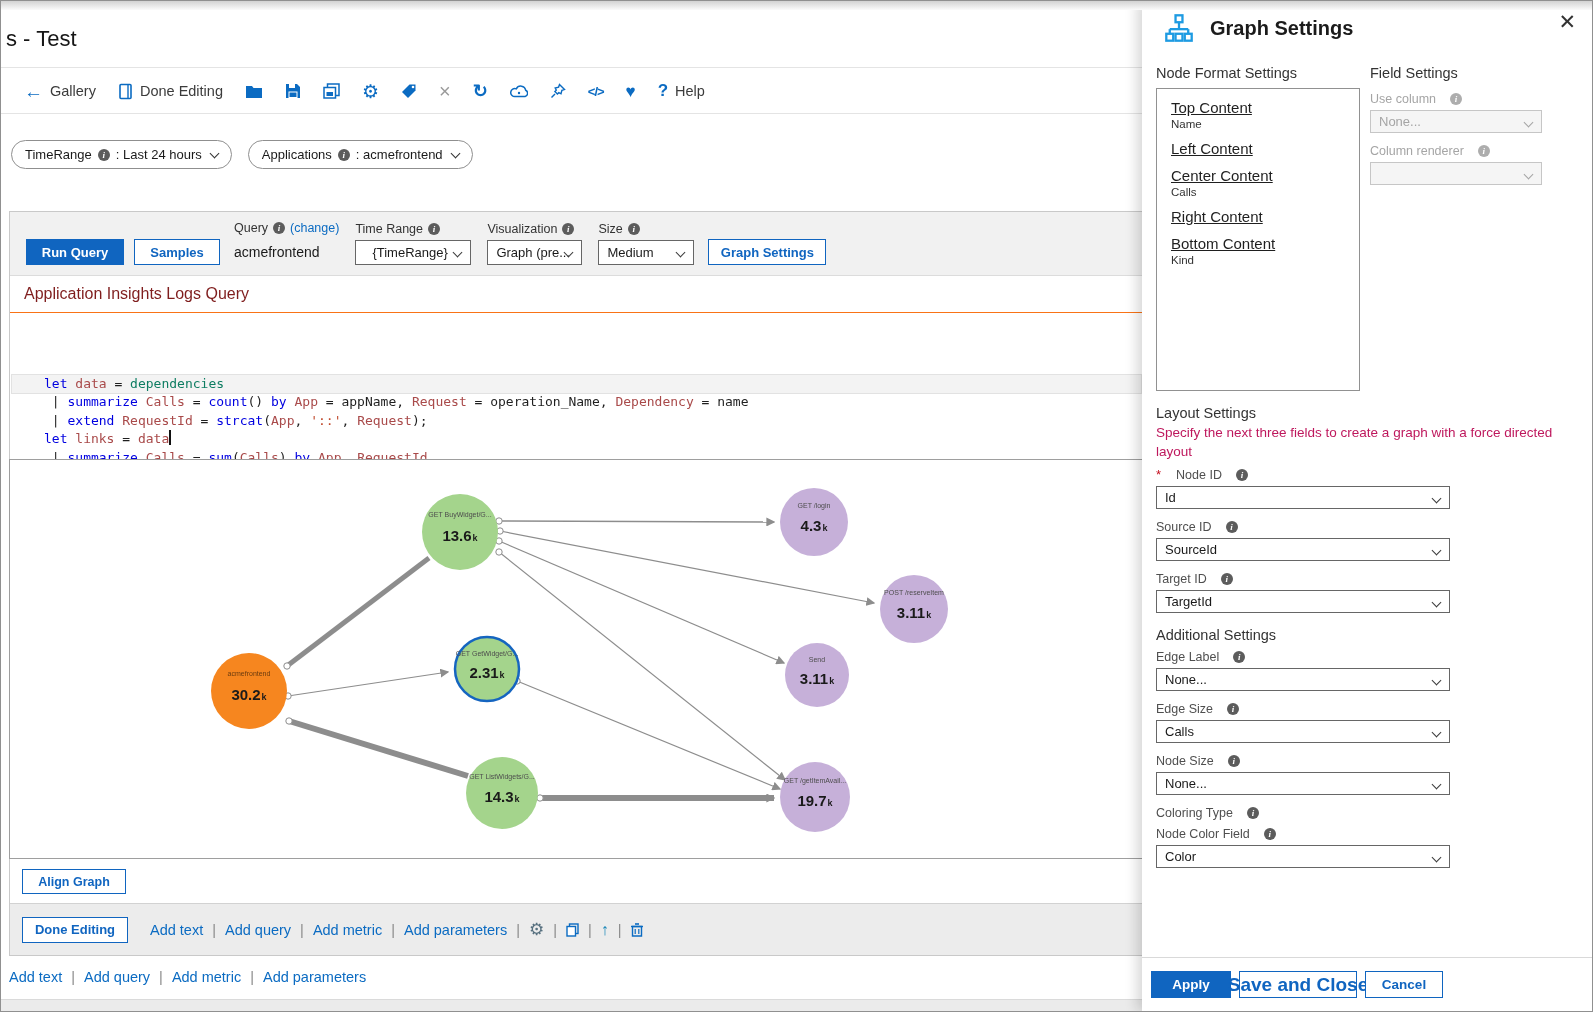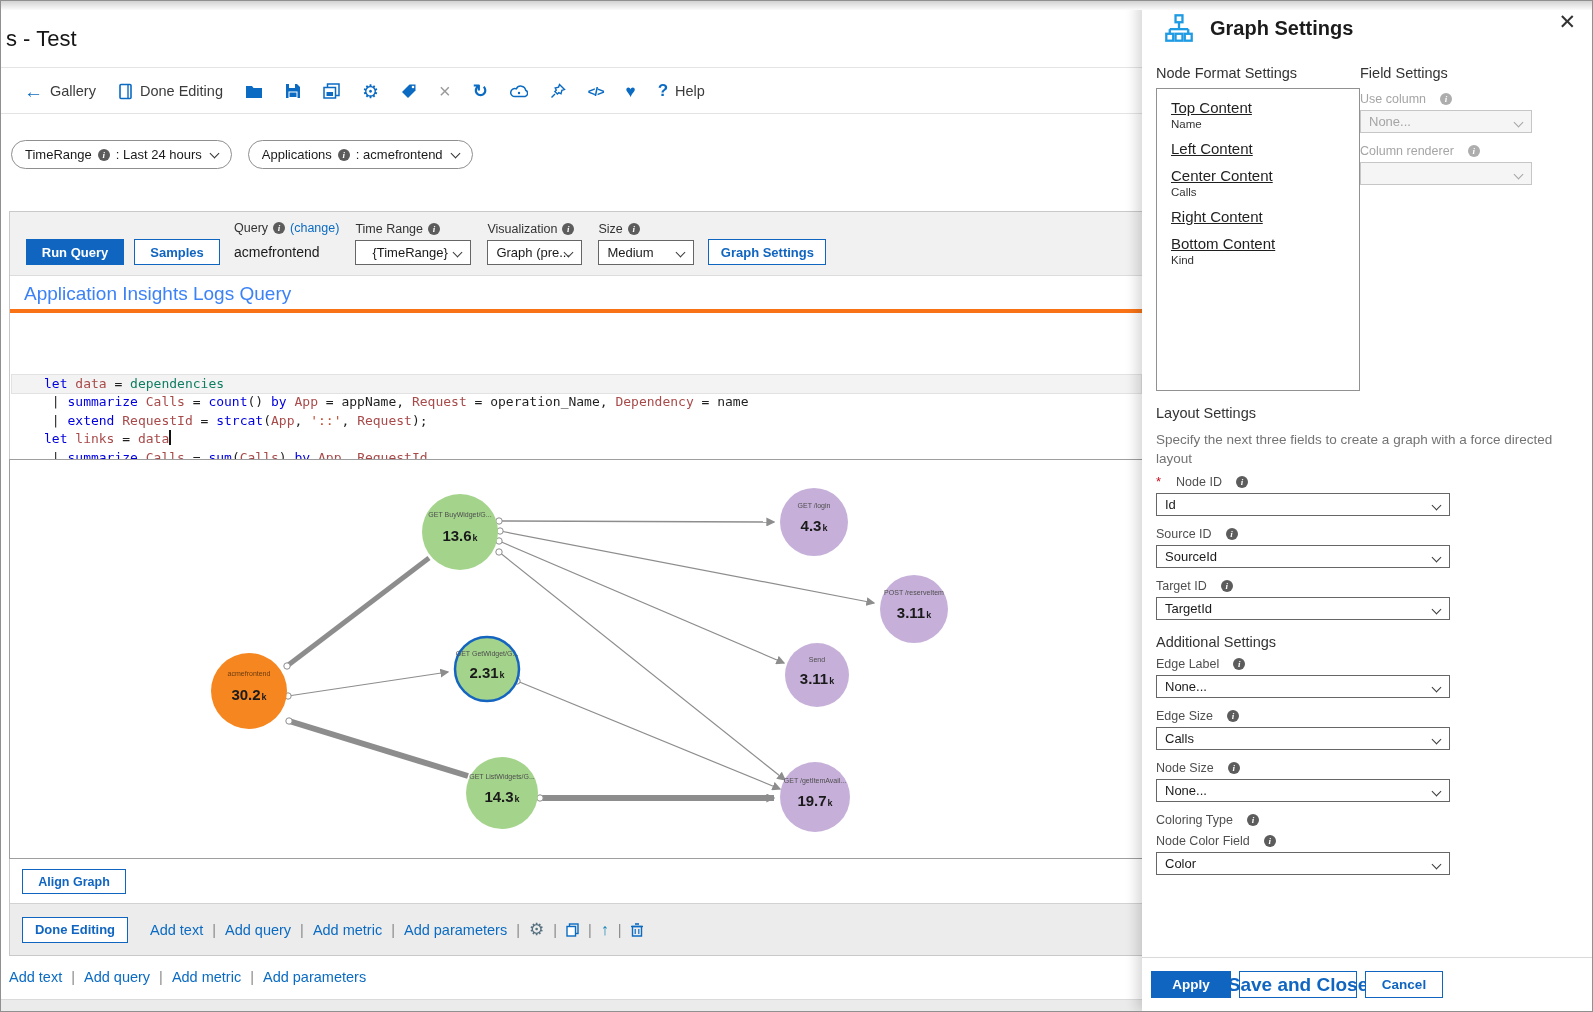--- a/index.html
+++ b/index.html
@@ -45,21 +45,21 @@
   .qh-link { color:#0b6bc2; cursor:pointer; }
   .qh-query { margin-left:14px; }
   .qh-value { font-size:14px; color:#1a1a1a; height:26px; display:flex; align-items:center; }
   .qh-field { margin-left:16px; }
   .sel { position:relative; border:1px solid #666; height:25px; line-height:23px; padding:0 22px 0 8px; font-size:13px; color:#1a1a1a; background:#fff; cursor:pointer; white-space:nowrap; overflow:hidden; }
   .sel::after { content:""; position:absolute; right:9px; top:8px; width:6px; height:6px; border-right:1.5px solid #3b3b3b; border-bottom:1.5px solid #3b3b3b; transform:rotate(45deg); }
   .sel.dim { background:#f5f5f5; border-color:#c6c6c6; color:#a5a5a5; }
   .sel.dim::after { border-color:#a5a5a5; }
   .w118 { width:116px;padding-left:16px; } .w95 { width:95px; } .w96 { width:96px; }
 
-  .qtitle { height:37px; line-height:36px; padding-left:14px; font-size:19px; color:#3b82f6; border-bottom:4px solid #f97316; }
+  .qtitle { height:37px; line-height:36px; padding-left:14px; font-size:16px; color:#7f1d1d; border-bottom:1px solid #f97316; }
 
   
   .code { position:relative; height:146px; overflow:hidden; padding:6px 0 0 34px; font-family:"DejaVu Sans Mono",monospace; font-size:13px; line-height:18.5px; white-space:pre; }
   .code-line { position:relative; z-index:2; height:18.5px; }
   .cl-k { color:#0000e0; } .cl-i { color:#a94a4a; } .cl-s { color:#c0492c; } .cl-t { color:#0e7d62; } .cl-p { color:#1f1f1f; }
   .cur-line { position:absolute; left:1px; right:1px; top:61px; height:20px; background:#f3f3f3; border:1px solid #e2e2e2; z-index:1; }
   .cursor { display:inline-block; width:1.5px; height:15px; background:#111; vertical-align:-2px; }
 
   
   .graphbox { height:400px; border:1px solid #9e9e9e; margin:0 -1px; position:relative; background:#fff; }
@@ -79,32 +79,32 @@
   .bottom-strip { position:absolute; bottom:0; left:0; width:1143px; height:12px; background:#ebebeb; border-top:1px solid #dadada; }
 
   
   .panel { position:absolute; top:0; right:0; width:450px; height:100%; background:#fff; box-shadow:-5px 0 12px rgba(0,0,0,.16); z-index:10; }
   .panel-header { display:flex; align-items:center; padding:12px 14px 0 22px; }
   .panel-title { font-size:20px; font-weight:600; color:#1b1b1b; margin-left:16px; }
   .panel-close { position:absolute; right:16px; top:10px; font-size:21px; color:#333; cursor:pointer; line-height:1; }
   .panel-body { padding:0 20px 0 14px; }
   .cols { display:flex; margin-top:22px; }
   .col-left { width:204px; flex:none; }
-  .col-right { flex:1; }
+  .col-right { flex:1; margin-left:10px; }
   .sect { font-size:14.5px; color:#333; }
   .listbox { border:1px solid #919191; height:303px; margin-top:7px; padding:10px 6px 0 14px; overflow:hidden; }
   .nf-item { margin-bottom:9px; cursor:pointer; }
   .nf-label { font-size:15px; color:#1f1f1f; line-height:18px;text-decoration:underline; }
   .nf-sub { font-size:11.5px; color:#333; line-height:13px; margin-top:1px; }
   .flabel { font-size:12.5px; color:#4f4f4f; margin:11px 0 4px; display:flex; align-items:center; gap:14px; }
   .flabel.gray { color:#a5a5a5; }
   .req { color:#c50f1f; font-size:13px; margin-right:1px; }
   .psel { height:23px; line-height:21px; }
   .w294 { width:294px; } .w172 { width:172px; }
-  .desc { font-size:13.5px; color:#737373; line-height:19px; margin-top:9px; width:430px; }
+  .desc { font-size:13.5px; color:#be185d; line-height:19px; margin-top:2px; width:430px; }
   .mt14 { margin-top:14px; }
   .seg { display:flex; margin-top:5px; }
   .seg-btn { height:25px; padding:0 13px; font-size:13px; border:1px solid #1065c0; background:#fff; color:#1065c0; display:flex; align-items:center; justify-content:center; cursor:pointer; font-weight:400; }
   .seg-btn + .seg-btn { margin-left:2px; }
   .seg-btn.on { background:#1065c0; color:#fff; font-weight:600; }
   .panel-footer { position:absolute; left:0; right:0; bottom:0; height:54px; border-top:1px solid #d9d9d9; display:flex; align-items:center; padding-left:9px; gap:8px; background:#fff; }
   .btn-apply { width:80px; height:27px; font-size:13.5px; }
   .btn-saveclose { width:118px; height:27px; font-size:19px; }
   .btn-cancel { width:78px; height:27px; font-size:13.5px; }
   svg.ic { display:block; }

